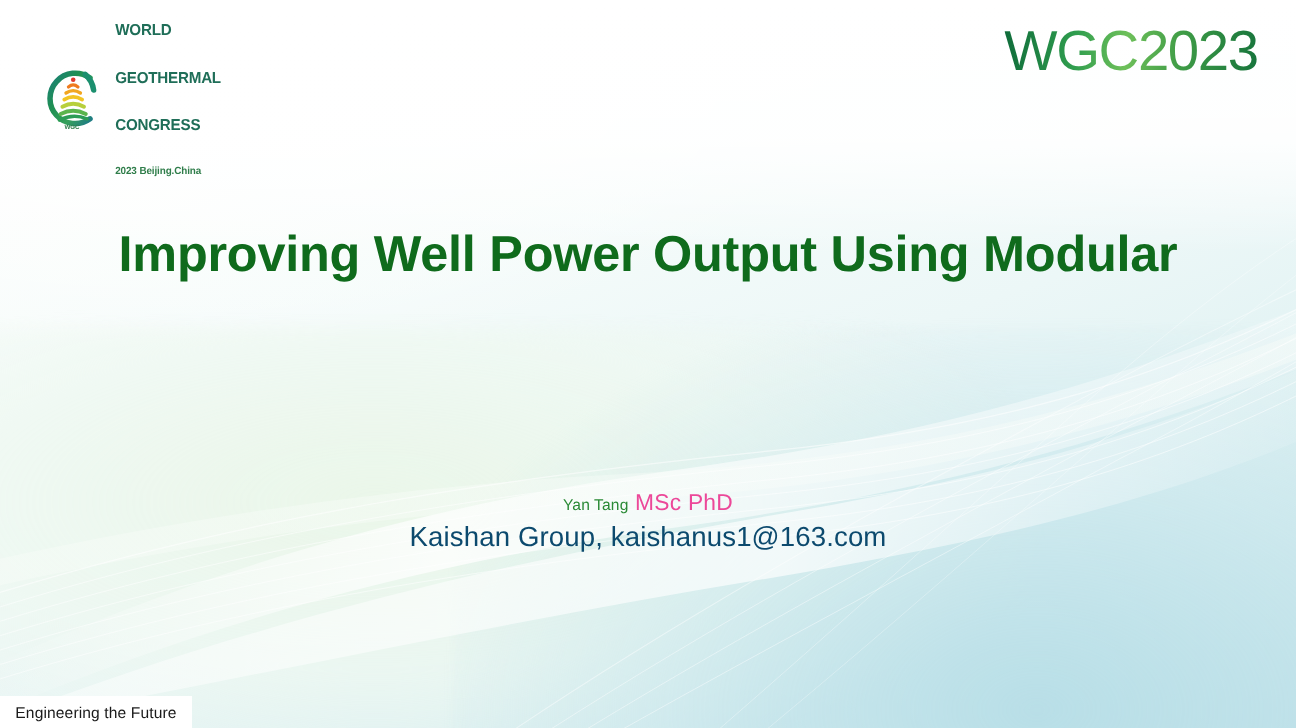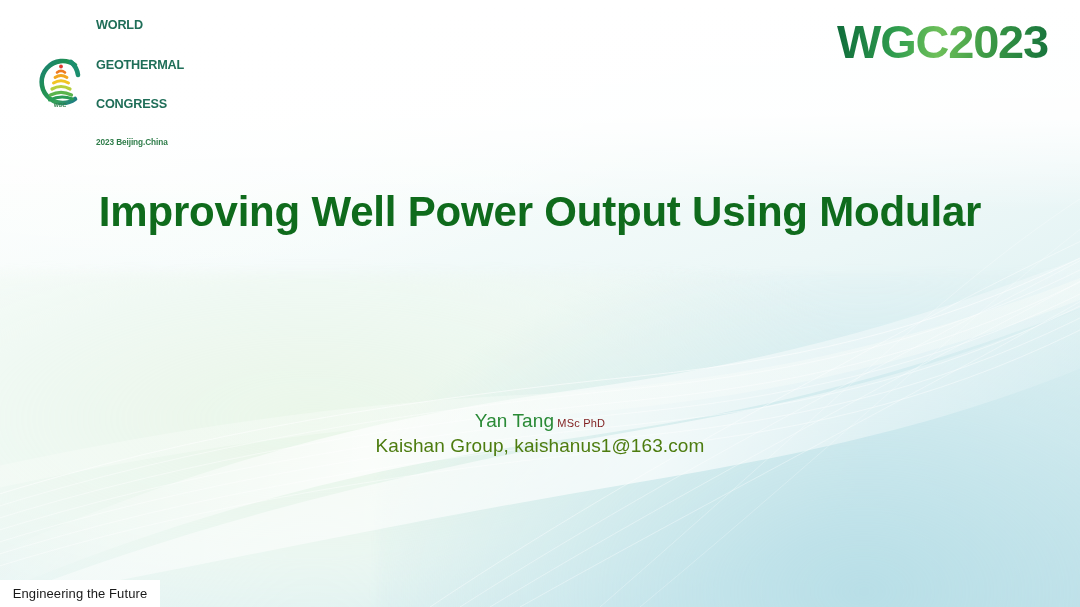--- a/index.html
+++ b/index.html
@@ -116,21 +116,21 @@
     letter-spacing: -0.1px;
     transform: scaleX(0.96);
     transform-origin: left center;
     margin-top: 1px;
   }
   .wgc-mark {
     position: absolute;
     right: 32px;
     top: 18px;
     font-size: 47px;
-    font-weight: bold;
+    font-weight: normal;
     letter-spacing: -1.2px;
     line-height: 1;
     background: linear-gradient(95deg, #0f6b3a 0%, #2f9d4e 28%, #6ec05a 48%, #3e9b46 70%, #17743c 100%);
     -webkit-background-clip: text;
     background-clip: text;
     color: transparent;
     -webkit-text-fill-color: transparent;
   }
 
   
@@ -153,34 +153,34 @@
 
   
   .author-block {
     position: absolute;
     left: 0; right: 0;
     top: 409px;
     text-align: center;
   }
   .author-name {
     font-family: "Liberation Sans", sans-serif;
-    font-size: 19px;
+    font-size: 13px;
     color: #2a8a36;
     line-height: 1.22;
     letter-spacing: 0.1px;
   }
   .author-degrees {
-    font-size: 11px;
-    color: #7f1d1d;
+    font-size: 19px;
+    color: #ec4899;
     letter-spacing: 0.2px;
   }
   .author-affil {
     font-family: "Liberation Sans", sans-serif;
-    font-size: 19px;
-    color: #4d7c0f;
+    font-size: 23px;
+    color: #0c4a6e;
     line-height: 1.3;
     margin-top: 2px;
     letter-spacing: 0.1px;
   }
 
   
   .kaishan {
     position: absolute;
     left: 0;
     bottom: 0;

